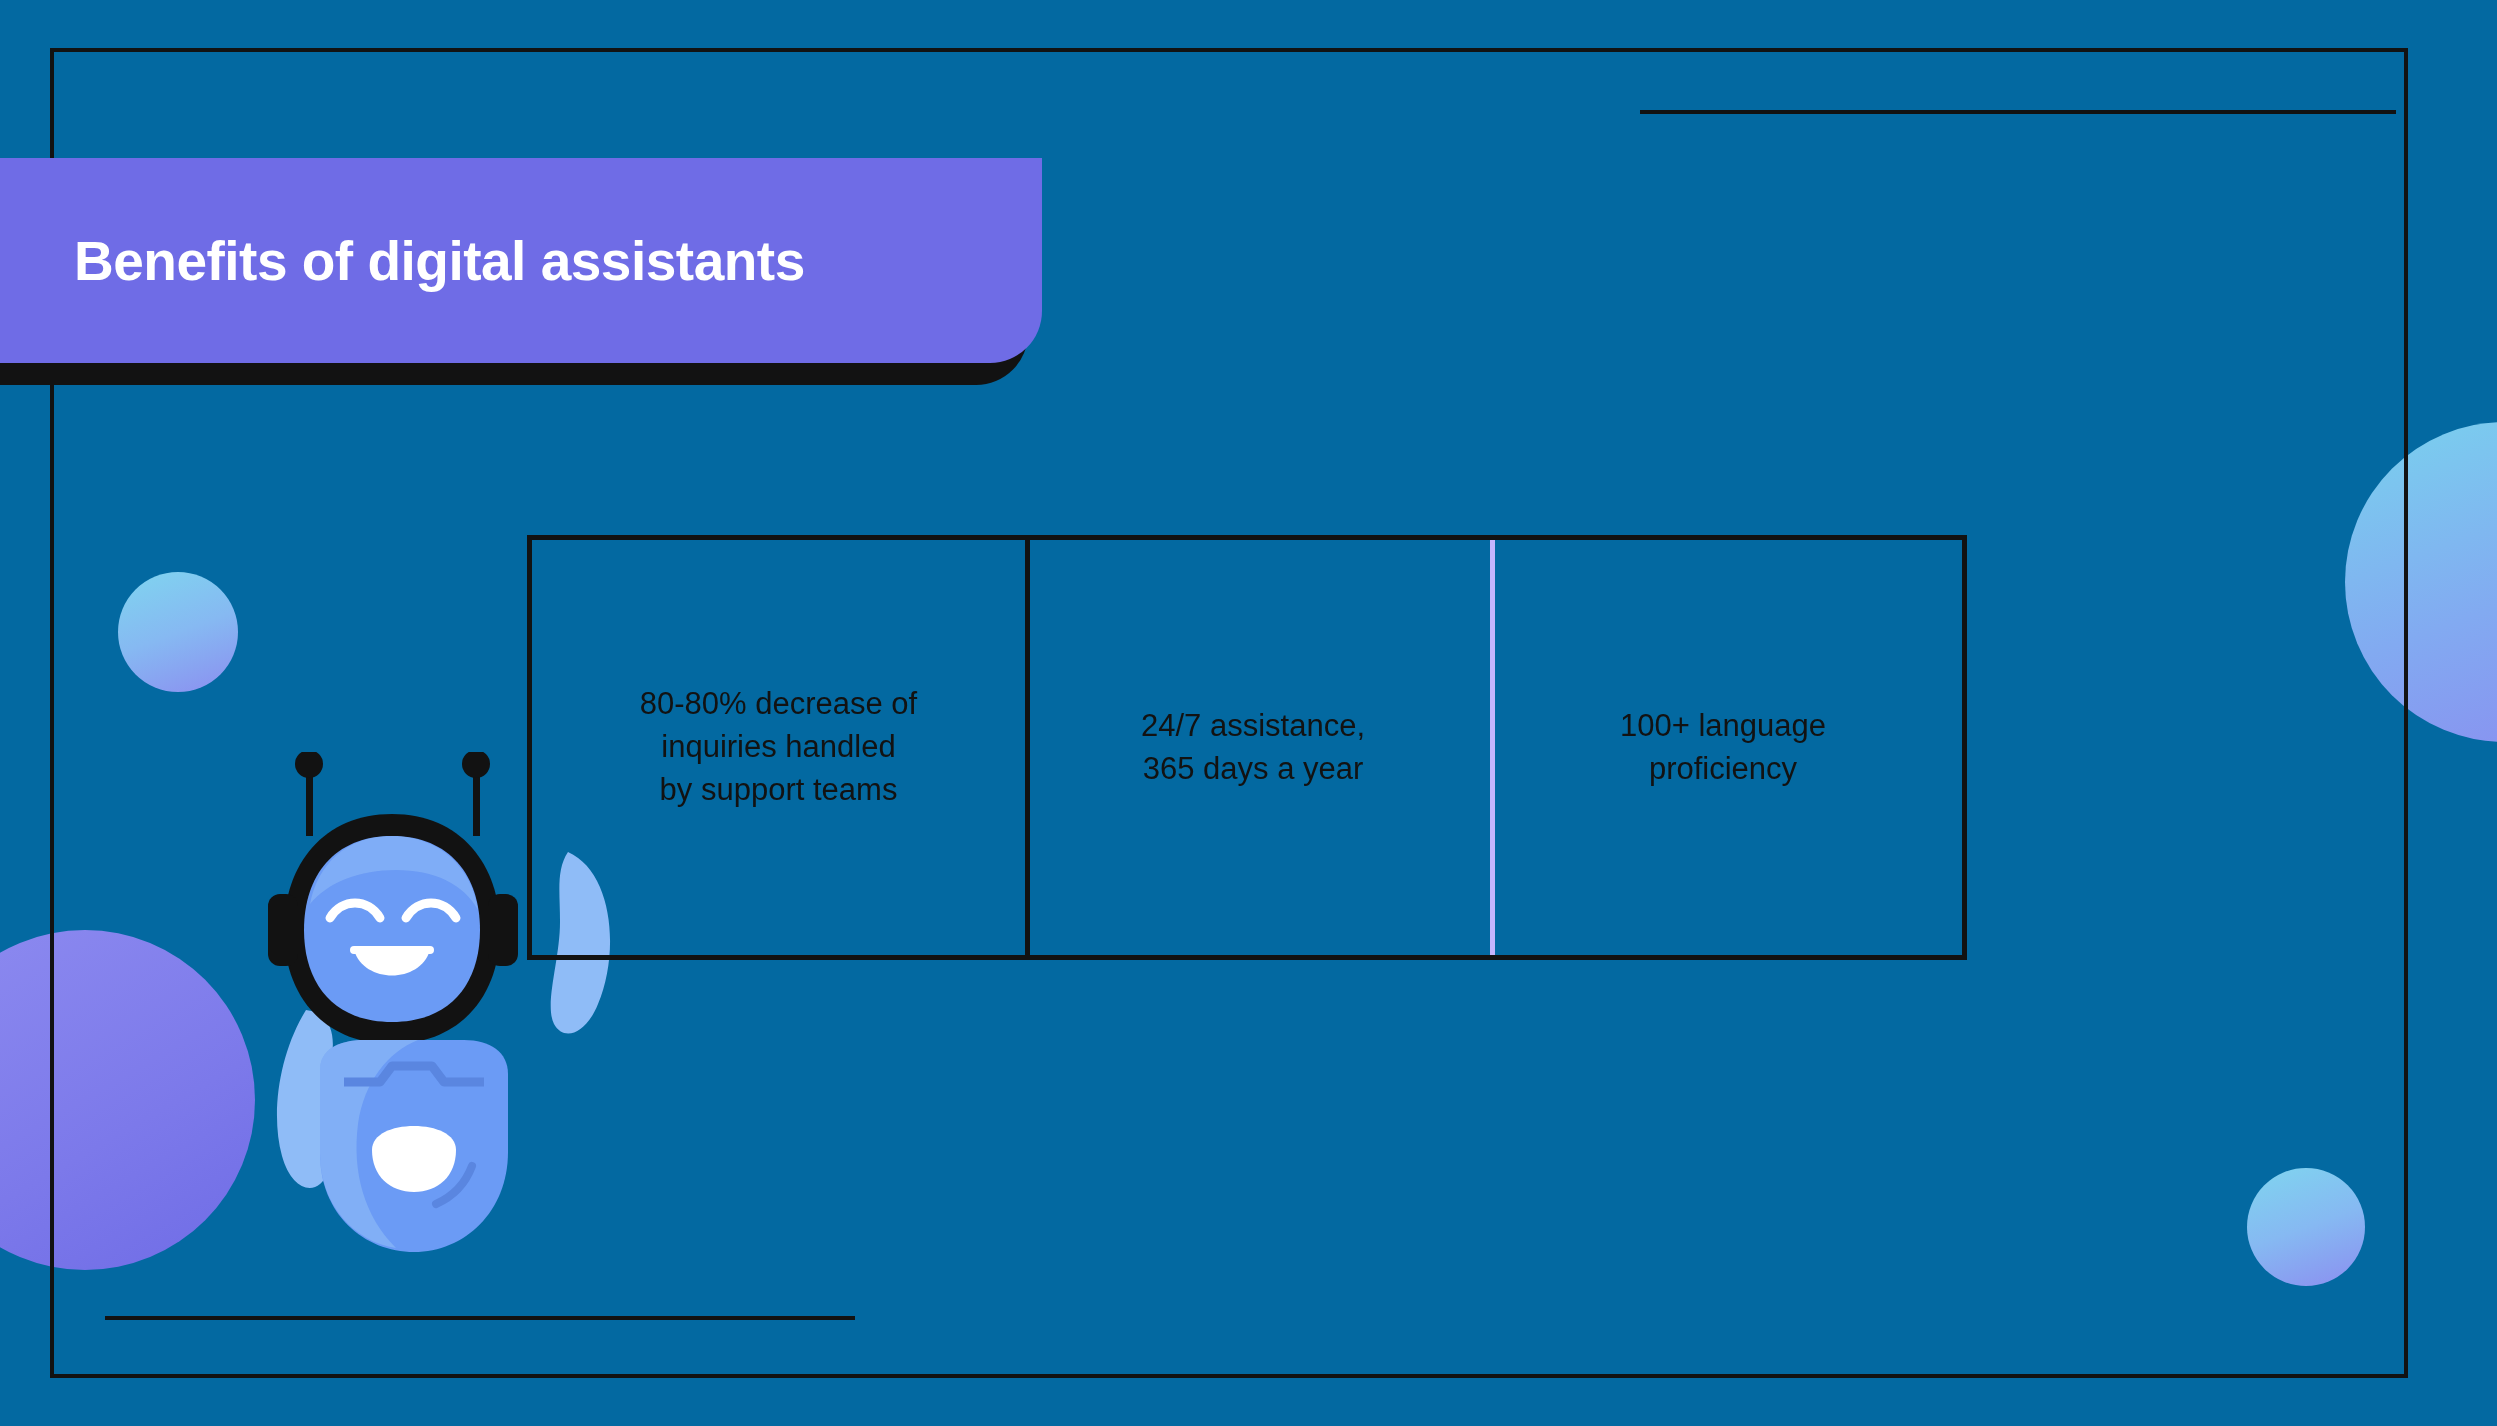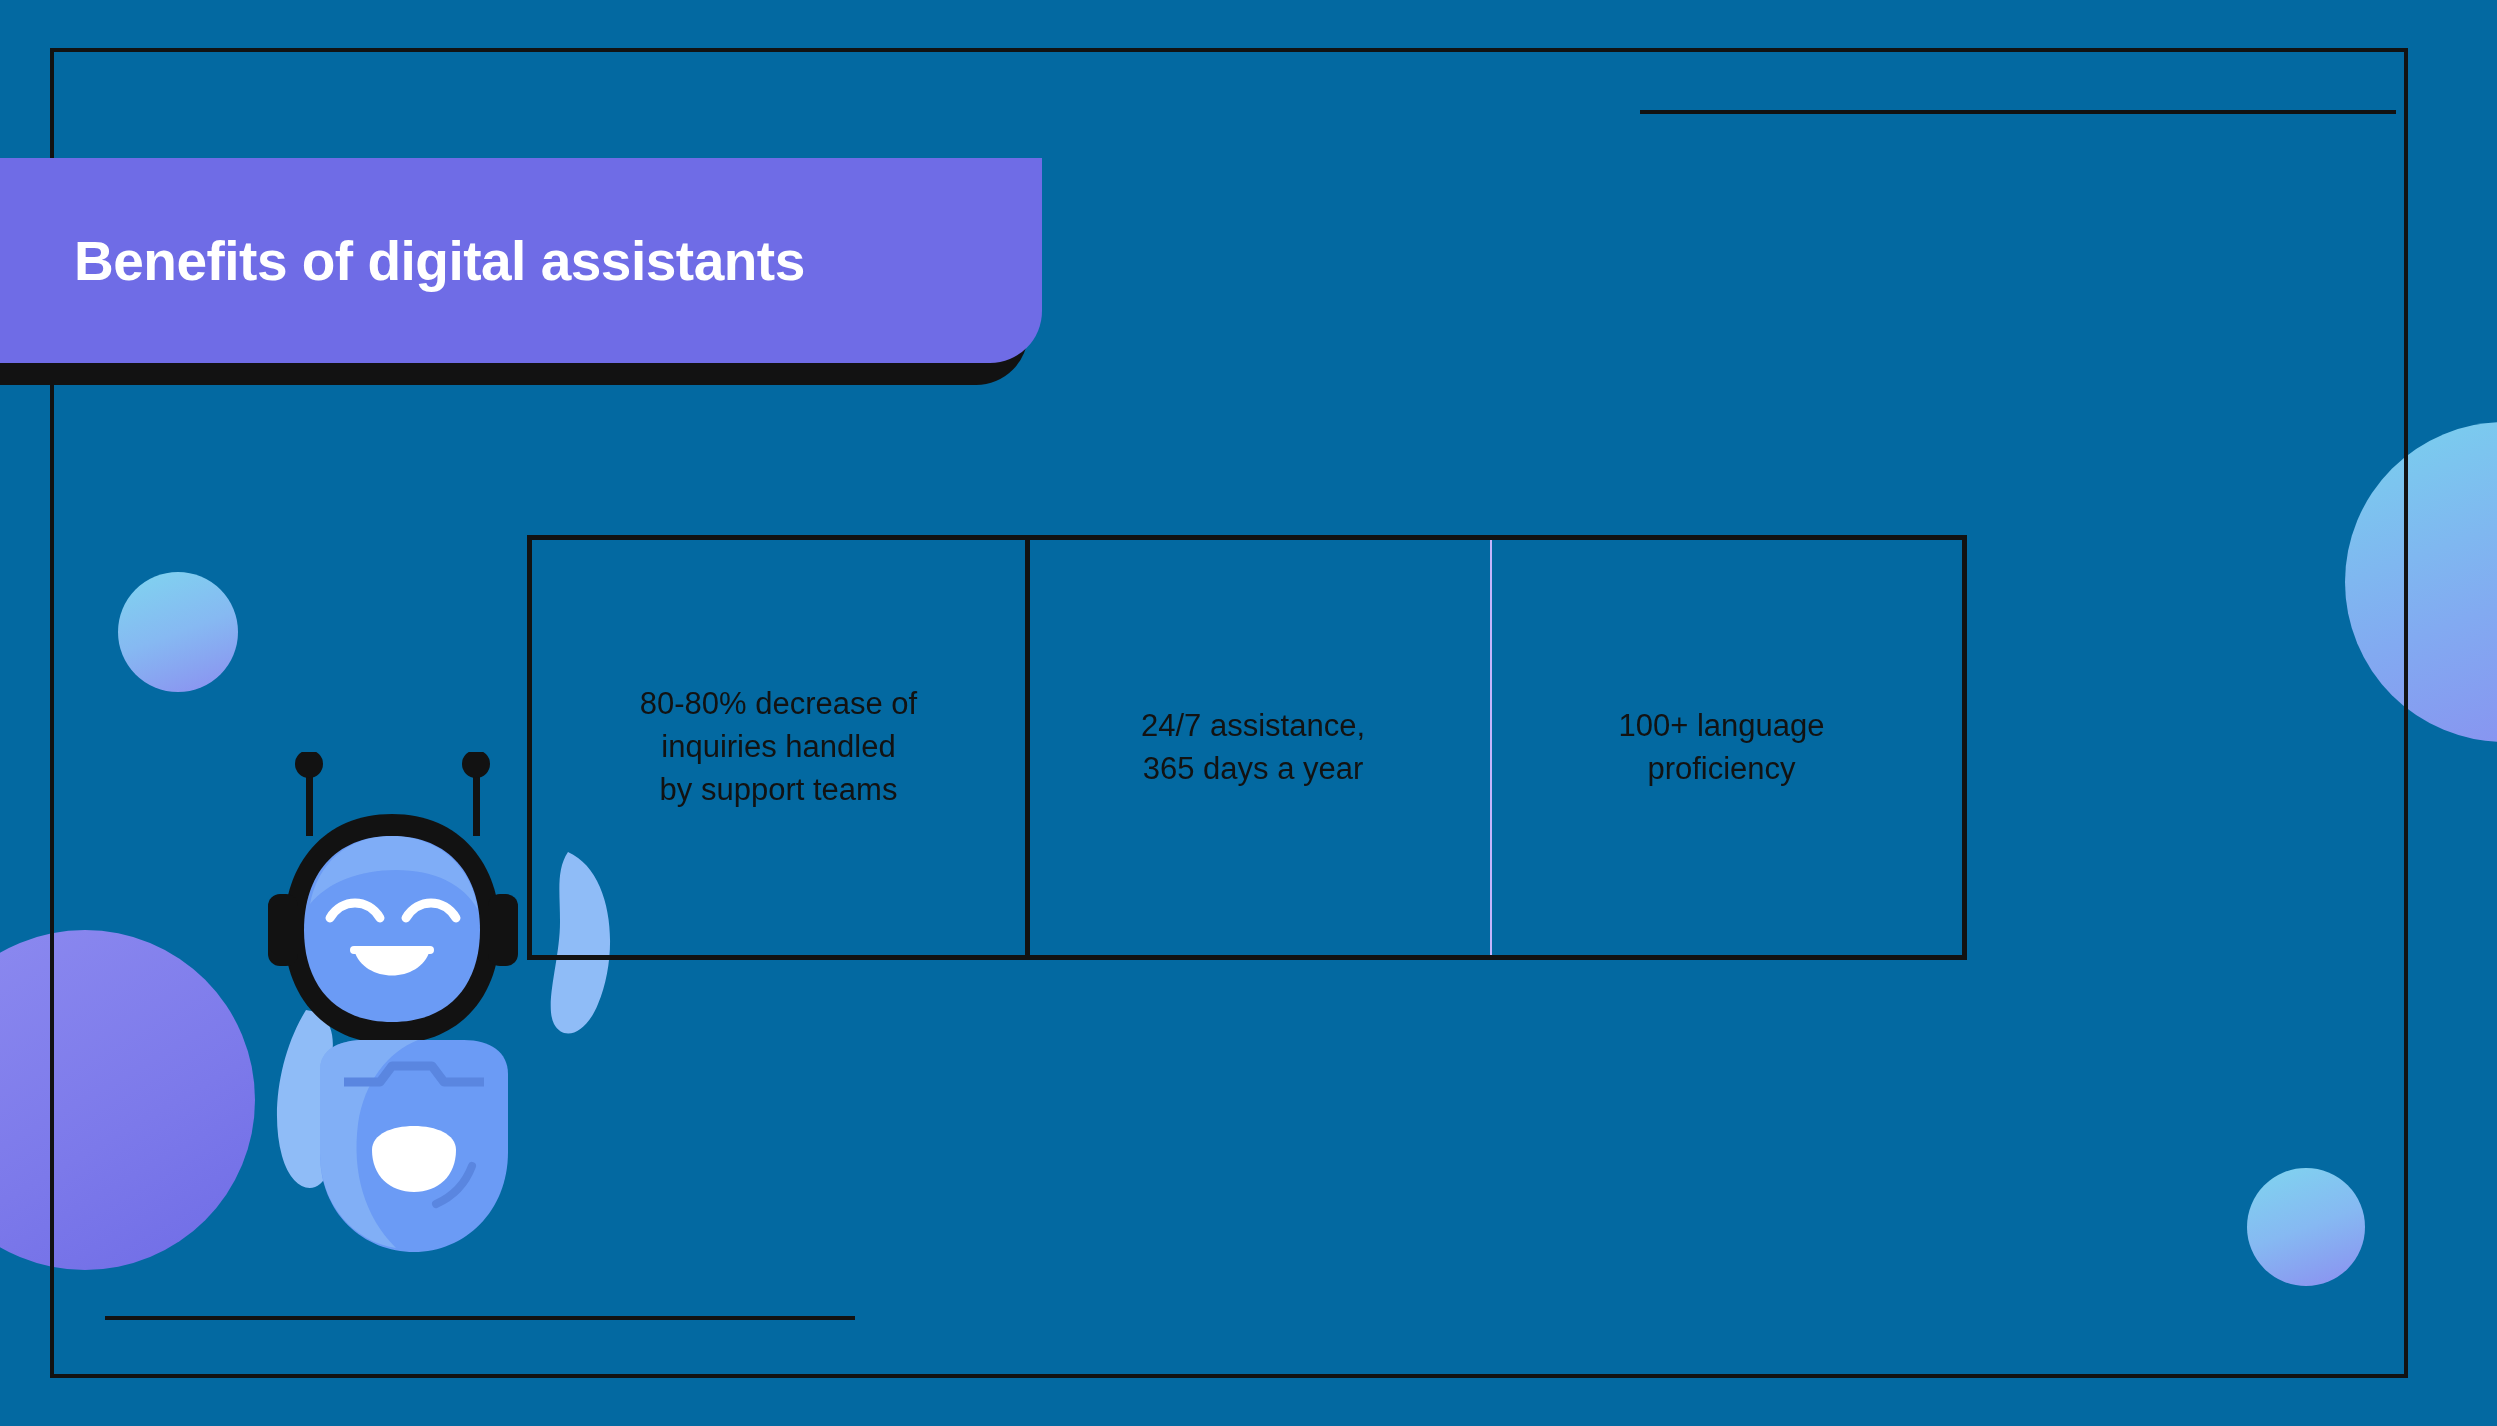--- a/index.html
+++ b/index.html
@@ -129,21 +129,21 @@
     align-items: center;
     justify-content: center;
     text-align: center;
     padding: 10px 22px;
     color: #121212;
     font-size: 31px;
     line-height: 1.38;
   }
   .cell-1 { width: 493px; }
   .cell-2 { width: 465px; border-left: 5px solid #121212; padding-left: 8px; }
-  .cell-3 { width: 472px; border-left: 2px solid #c4b5fd; padding-left: 11px; }
+  .cell-3 { width: 472px; border-left: 5px solid #c4b5fd; padding-left: 11px; }
   .cell-text { white-space: pre-line; }
 
   
   .robot {
     position: absolute;
     left: 268px;
     top: 752px;
     width: 400px;
     height: 500px;
   }

